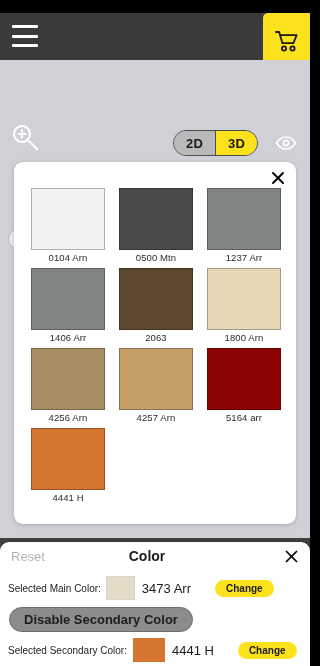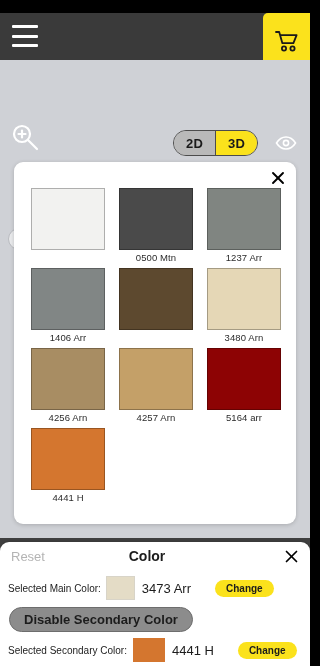--- a/index.html
+++ b/index.html
@@ -251,39 +251,41 @@
   <div class="swatch-modal">
     <div class="modal-close">
       <svg width="16" height="16" viewBox="0 0 16 16" stroke="#000" stroke-width="1.9" stroke-linecap="round">
         <line x1="3" y1="3" x2="13" y2="13"></line>
         <line x1="13" y1="3" x2="3" y2="13"></line>
       </svg>
     </div>
     <div class="swatch-grid">
       <div class="swatch-cell">
         <div class="swatch-chip" style="background: rgb(242, 242, 240);"></div>
+        <div class="swatch-label">0104 Arn</div>
       </div>
       <div class="swatch-cell">
         <div class="swatch-chip" style="background: rgb(74, 74, 74);"></div>
         <div class="swatch-label">0500 Mtn</div>
       </div>
       <div class="swatch-cell">
         <div class="swatch-chip" style="background: rgb(128, 133, 129);"></div>
         <div class="swatch-label">1237 Arr</div>
       </div>
       <div class="swatch-cell">
         <div class="swatch-chip" style="background: rgb(129, 134, 133);"></div>
         <div class="swatch-label">1406 Arr</div>
       </div>
       <div class="swatch-cell">
         <div class="swatch-chip" style="background: rgb(93, 73, 47);"></div>
+        <div class="swatch-label">2063</div>
       </div>
       <div class="swatch-cell">
         <div class="swatch-chip" style="background: rgb(229, 215, 182);"></div>
-        <div class="swatch-label">3480 Arn</div>
+        <div class="swatch-label">1800 Arn</div>
       </div>
       <div class="swatch-cell">
         <div class="swatch-chip" style="background: rgb(168, 141, 99);"></div>
         <div class="swatch-label">4256 Arn</div>
       </div>
       <div class="swatch-cell">
         <div class="swatch-chip" style="background: rgb(196, 160, 104);"></div>
         <div class="swatch-label">4257 Arn</div>
       </div>
       <div class="swatch-cell">

